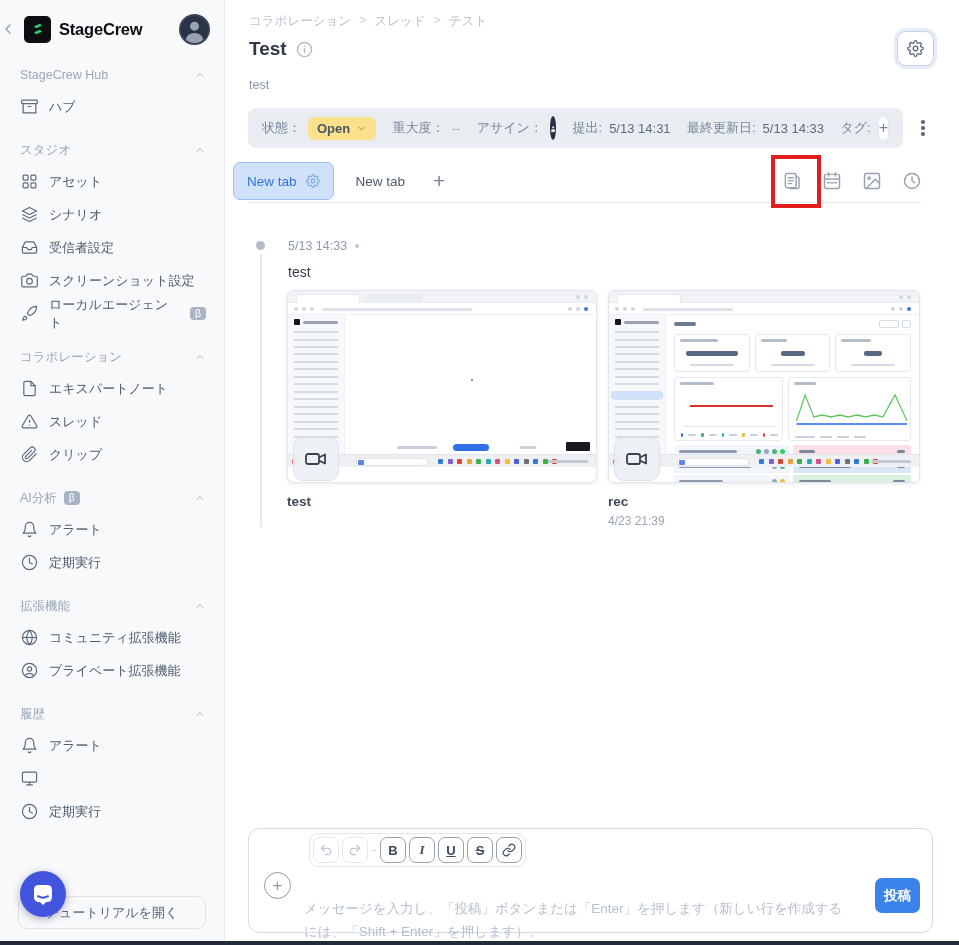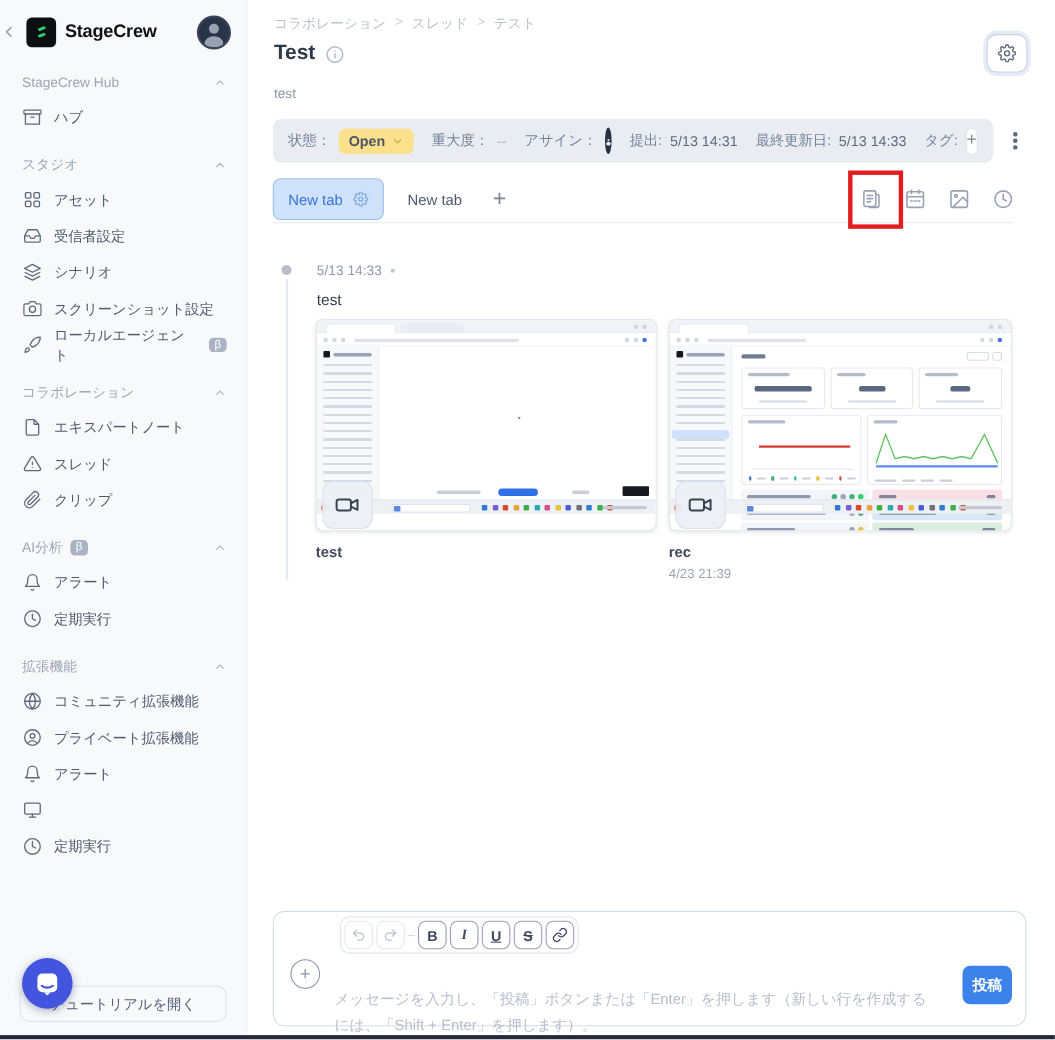--- a/index.html
+++ b/index.html
@@ -69,21 +69,21 @@
   .mini-avatar { width:24px; height:24px; border-radius:50%; background:#273142; overflow:hidden;
     display:flex; align-items:flex-end; justify-content:center; }
   .tag-add { width:32px; height:25px; background:#fff; border:1px solid #e2e6ec; border-radius:12px;
     color:#7a8596; font-size:16px; display:flex; align-items:center; justify-content:center;
     cursor:pointer; line-height:1; }
   .kebab { position:absolute; left:688px; top:115px; width:20px; height:26px;
     display:flex; flex-direction:column; align-items:center; justify-content:center; gap:2.5px; cursor:pointer; }
   .kebab i { width:3.5px; height:3.5px; border-radius:50%; background:#5d6a7e; }
 
   
-  .tabs-row { position:absolute; left:23px; top:162px; display:flex; align-items:center; }
+  .tabs-row { position:absolute; left:8px; top:162px; display:flex; align-items:center; }
   .tab-active { height:38px; background:#cfe2f9; border:1px solid #9cc0ee; border-radius:7px;
     display:flex; align-items:center; gap:9px; padding:0 13px; color:#3573d9; font-size:13.5px;
     cursor:pointer; }
   .tab-active .ic { color:#7aa6e4; }
   .tab-plain { padding:0 22px; color:#4e5b6e; font-size:13.5px; cursor:pointer; }
   .tab-add { color:#7a8596; font-size:21px; font-weight:300; padding:0 6px; cursor:pointer; }
   .tabs-divider { position:absolute; left:23px; top:202px; width:673px; height:1px; background:#e8ebf0; }
   .tool-icons { position:absolute; left:556px; top:168px; display:flex; gap:18px; color:#97a1b2; }
   .tool-icons .tool { width:22px; height:26px; display:flex; align-items:center; justify-content:center; cursor:pointer; }
   .red-box { position:absolute; left:546px; top:155px; width:50px; height:53px;
@@ -256,36 +256,36 @@
             <rect x="3" y="3" width="7" height="7" rx="1.5"></rect>
             <rect x="14" y="3" width="7" height="7" rx="1.5"></rect>
             <rect x="14" y="14" width="7" height="7" rx="1.5"></rect>
             <rect x="3" y="14" width="7" height="7" rx="1.5"></rect>
           </svg>
         </span>
       <span>アセット</span>
     </div>
     <div class="sb-item">
       <span class="ic">
-          <svg width="17" height="17" viewBox="0 0 24 24" fill="none" stroke="currentColor" stroke-width="1.7" stroke-linecap="round" stroke-linejoin="round">
-            <polyline points="22 12 16 12 14 15 10 15 8 12 2 12"></polyline>
-            <path d="M5.45 5.11 L2 12 v6 a2 2 0 0 0 2 2 h16 a2 2 0 0 0 2 -2 v-6 l-3.45 -6.89 A2 2 0 0 0 16.76 4 H7.24 a2 2 0 0 0 -1.79 1.11 z"></path>
-          </svg>
-        </span>
-      <span>受信者設定</span>
-    </div>
-    <div class="sb-item">
-      <span class="ic">
           <svg width="17" height="17" viewBox="0 0 24 24" fill="none" stroke="currentColor" stroke-width="1.7" stroke-linejoin="round">
             <polygon points="12 2 22 7 12 12 2 7"></polygon>
             <polyline points="2 12 12 17 22 12"></polyline>
             <polyline points="2 17 12 22 22 17"></polyline>
           </svg>
         </span>
       <span>シナリオ</span>
+    </div>
+    <div class="sb-item">
+      <span class="ic">
+          <svg width="17" height="17" viewBox="0 0 24 24" fill="none" stroke="currentColor" stroke-width="1.7" stroke-linecap="round" stroke-linejoin="round">
+            <polyline points="22 12 16 12 14 15 10 15 8 12 2 12"></polyline>
+            <path d="M5.45 5.11 L2 12 v6 a2 2 0 0 0 2 2 h16 a2 2 0 0 0 2 -2 v-6 l-3.45 -6.89 A2 2 0 0 0 16.76 4 H7.24 a2 2 0 0 0 -1.79 1.11 z"></path>
+          </svg>
+        </span>
+      <span>受信者設定</span>
     </div>
     <div class="sb-item">
       <span class="ic">
           <svg width="17" height="17" viewBox="0 0 24 24" fill="none" stroke="currentColor" stroke-width="1.7" stroke-linejoin="round">
             <path d="M23 19 a2 2 0 0 1 -2 2 H3 a2 2 0 0 1 -2 -2 V8 a2 2 0 0 1 2 -2 h4 l2 -3 h6 l2 3 h4 a2 2 0 0 1 2 2 z"></path>
             <circle cx="12" cy="13" r="4"></circle>
           </svg>
         </span>
       <span>スクリーンショット設定</span>
     </div>
@@ -386,20 +386,28 @@
       <span class="ic">
           <svg width="17" height="17" viewBox="0 0 24 24" fill="none" stroke="currentColor" stroke-width="1.7">
             <circle cx="12" cy="12" r="10"></circle>
             <circle cx="12" cy="10" r="3"></circle>
             <path d="M6.2 19 a7 7 0 0 1 11.6 0"></path>
           </svg>
         </span>
       <span>プライベート拡張機能</span>
     </div>
 
+    <div class="sb-section">
+      <span>履歴</span>
+      <span class="chev">
+          <svg width="12" height="12" viewBox="0 0 24 24" fill="none" stroke="currentColor" stroke-width="2" stroke-linecap="round">
+            <polyline points="6 15 12 9 18 15"></polyline>
+          </svg>
+        </span>
+    </div>
     <div class="sb-item">
       <span class="ic">
           <svg width="17" height="17" viewBox="0 0 24 24" fill="none" stroke="currentColor" stroke-width="1.7" stroke-linecap="round" stroke-linejoin="round">
             <path d="M18 8 a6 6 0 0 0 -12 0 c0 7 -3 9 -3 9 h18 s-3 -2 -3 -9"></path>
             <path d="M13.73 21 a2 2 0 0 1 -3.46 0"></path>
           </svg>
         </span>
       <span>アラート</span>
     </div>
     <div class="sb-item">

